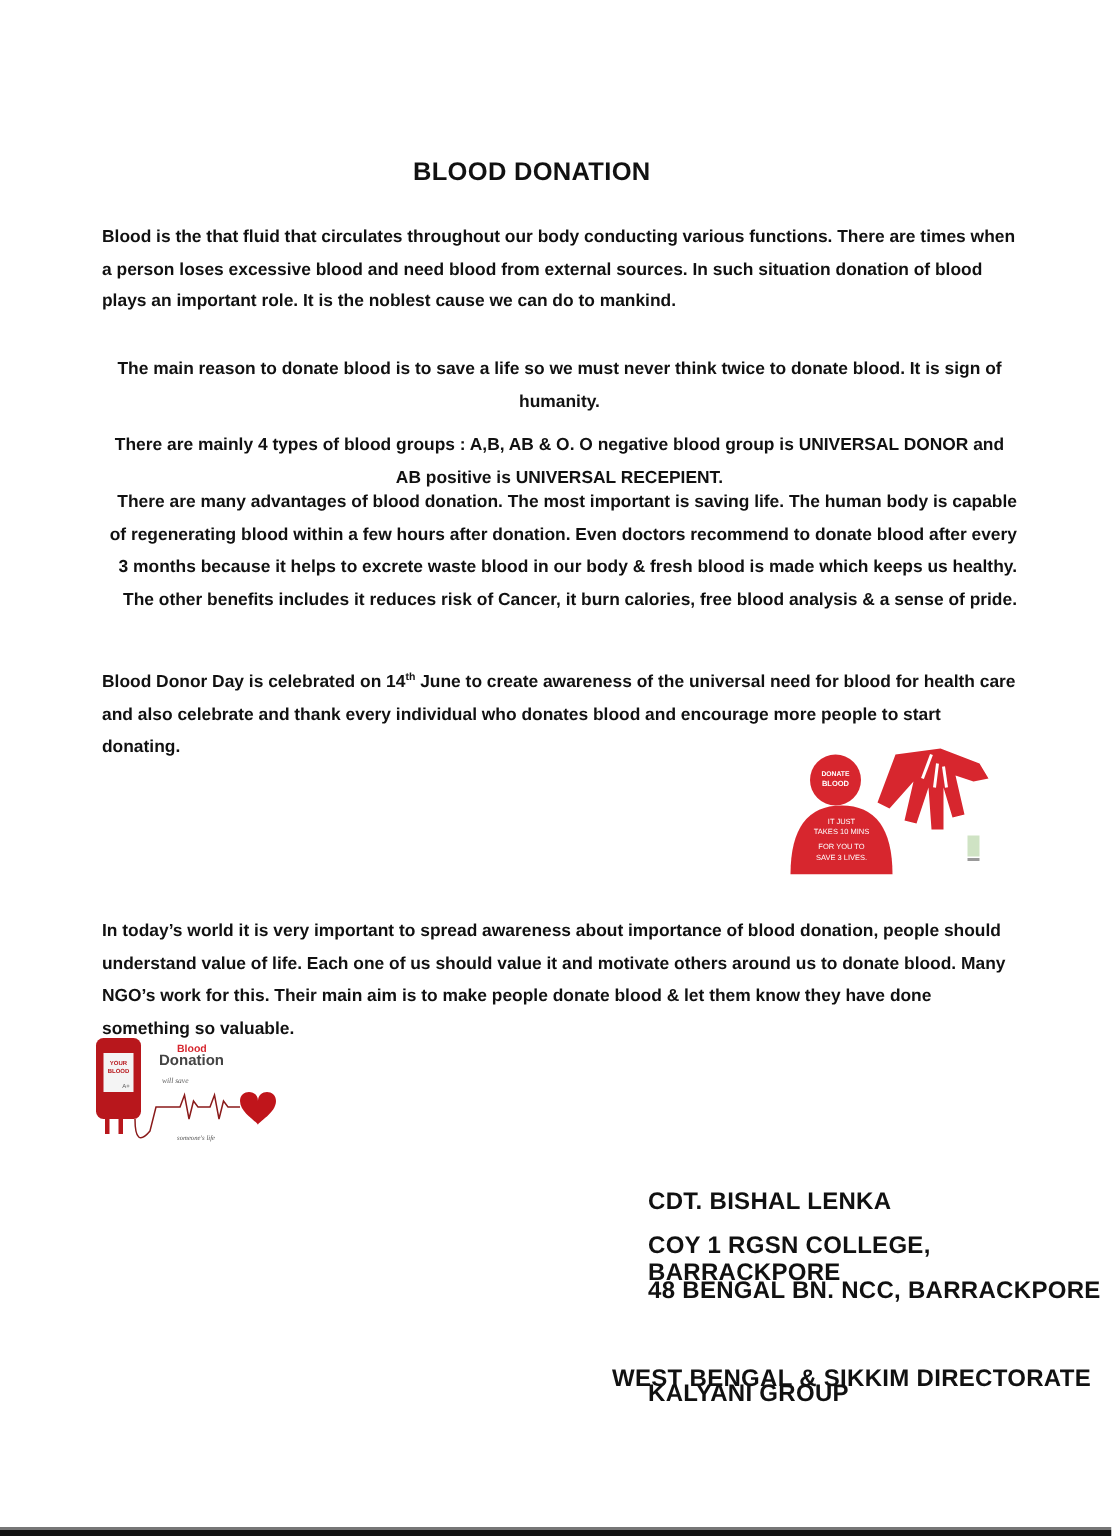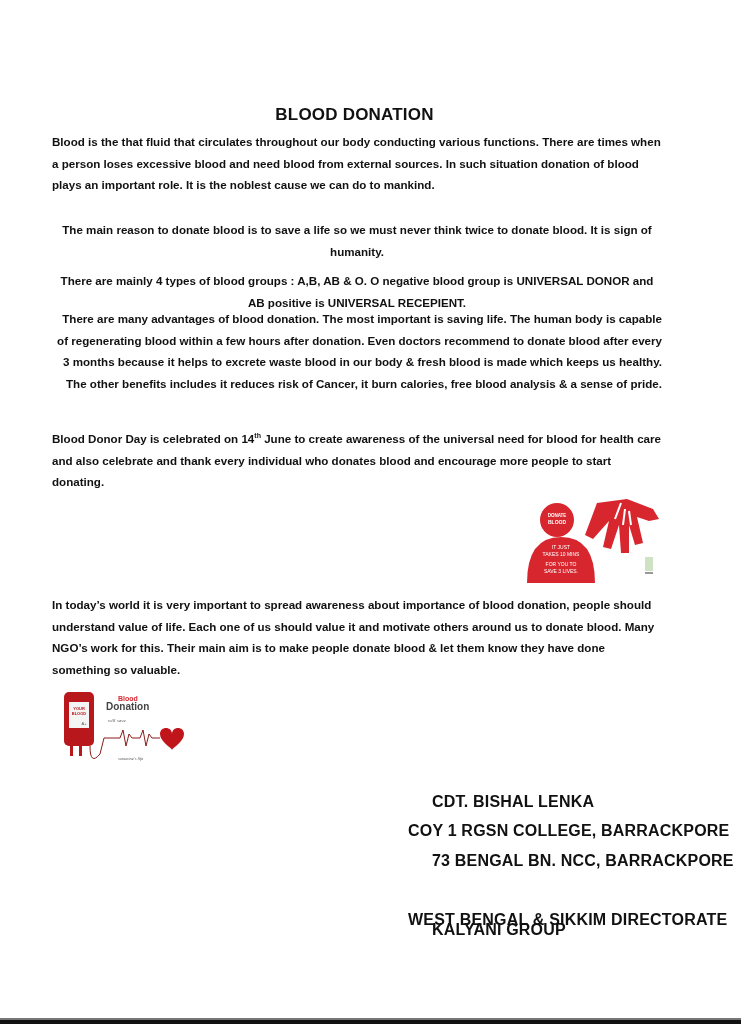--- a/index.html
+++ b/index.html
@@ -6,36 +6,36 @@
   body {
     width: 741px; height: 1024px; background: #ffffff; position: relative; overflow: hidden;
     font-family: "Liberation Sans", sans-serif; color: #111;
   }
   .title {
     position: absolute; top: 93px; left: 0; width: 709px; text-align: center;
     font-weight: bold; font-size: 17px; letter-spacing: 0.2px; margin-top: 12px;
   }
   .para {
     position: absolute; left: 52px; width: 610px;
-    font-weight: bold; font-size: 11.6px; line-height: 21.5px; margin: 0;
+    font-weight: bold; font-size: 11.6px; line-height: 21.5px; margin: 16px;
   }
   .p1 { top: 131px; }
   .p2 { top: 219px; text-align: center; }
   .p3 { top: 270px; text-align: center; }
   .p4 { top: 308px; text-align: right; }
   .p5 { top: 428px; }
   .p6 { top: 594px; }
   sup { font-size: 7px; line-height: 0; }
   .donor-graphic { position: absolute; left: 525px; top: 495px; width: 140px; height: 88px; }
   .bd-graphic { position: absolute; left: 60px; top: 688px; width: 135px; height: 80px; }
   .sig {
     position: absolute; font-weight: bold; font-size: 16px; letter-spacing: 0.2px;
   }
   .s1 { left: 432px; top: 793px; }
-  .s2 { left: 408px; top: 822px; }
+  .s2 { left: 432px; top: 822px; }
   .s3 { left: 432px; top: 852px; }
   .s4 { left: 432px; top: 881px; margin-top: 40px; }
   .s5 { left: 408px; top: 911px; }
   .bottom-bar { position: absolute; left: 0; top: 1020px; width: 741px; height: 4px; background: #111; }
   .bottom-bar-edge { position: absolute; left: 0; top: 1018px; width: 741px; height: 2px; background: #777; }
 </style>
 </head>
 <body>
 
 <div>
@@ -87,19 +87,19 @@
     <path d="M30 58 Q30 78 40 66 L44 50 L60 50 L63 42 L66 58 L69 46 L72 50 L80 50 L83 42 L86 58 L89 46 L92 50 L100 50" stroke="#8a1a1a" stroke-width="1" fill="none"></path>
     <path d="M112 46 C112 38 100 38 100 46 C100 54 112 60 112 62 C112 60 124 54 124 46 C124 38 112 38 112 46 Z" fill="#c0151b"></path>
     <text x="58" y="13" font-size="7" fill="#d7262e" font-weight="bold" font-family="Liberation Sans, sans-serif">Blood</text>
     <text x="46" y="22" font-size="10" fill="#444" font-weight="bold" font-family="Liberation Sans, sans-serif">Donation</text>
     <text x="48" y="34" font-size="5" fill="#555" font-style="italic" font-family="Liberation Serif, serif">will save</text>
     <text x="58" y="72" font-size="4.5" fill="#555" font-style="italic" font-family="Liberation Serif, serif">someone's life</text>
   </svg>
 
   <div class="sig s1">CDT. BISHAL LENKA</div>
   <div class="sig s2">COY 1 RGSN COLLEGE, BARRACKPORE</div>
-  <div class="sig s3">73 BENGAL BN. NCC, BARRACKPORE</div>
+  <div class="sig s3">48 BENGAL BN. NCC, BARRACKPORE</div>
   <div class="sig s4">KALYANI GROUP</div>
   <div class="sig s5">WEST BENGAL &amp; SIKKIM DIRECTORATE</div>
 
   <div class="bottom-bar-edge"></div>
   <div class="bottom-bar"></div>
 </div>
 
 </body></html>

